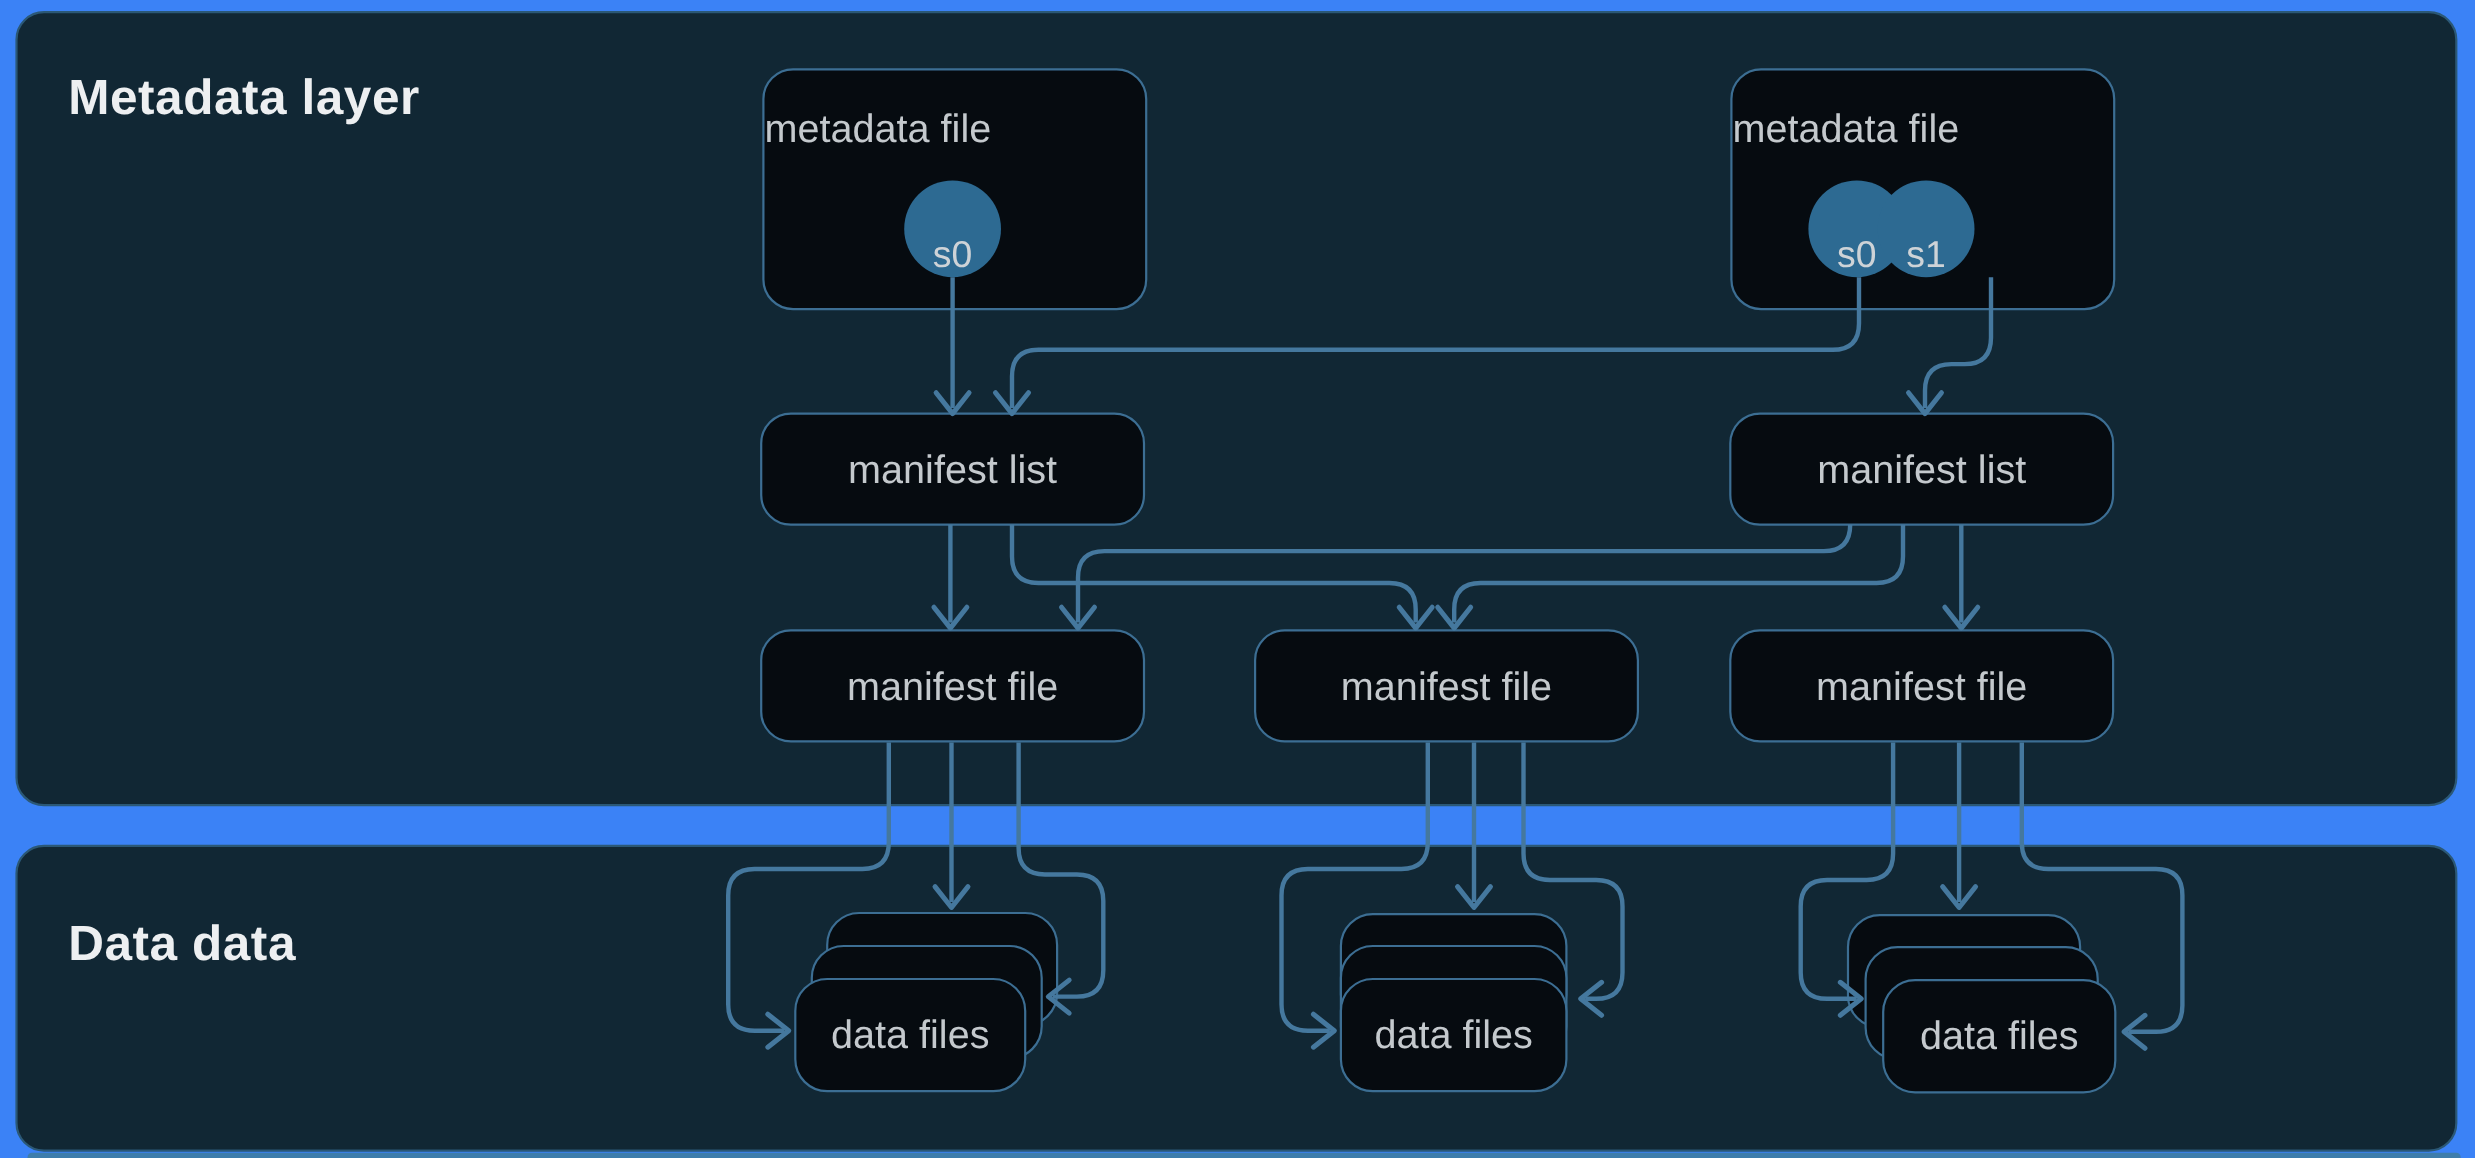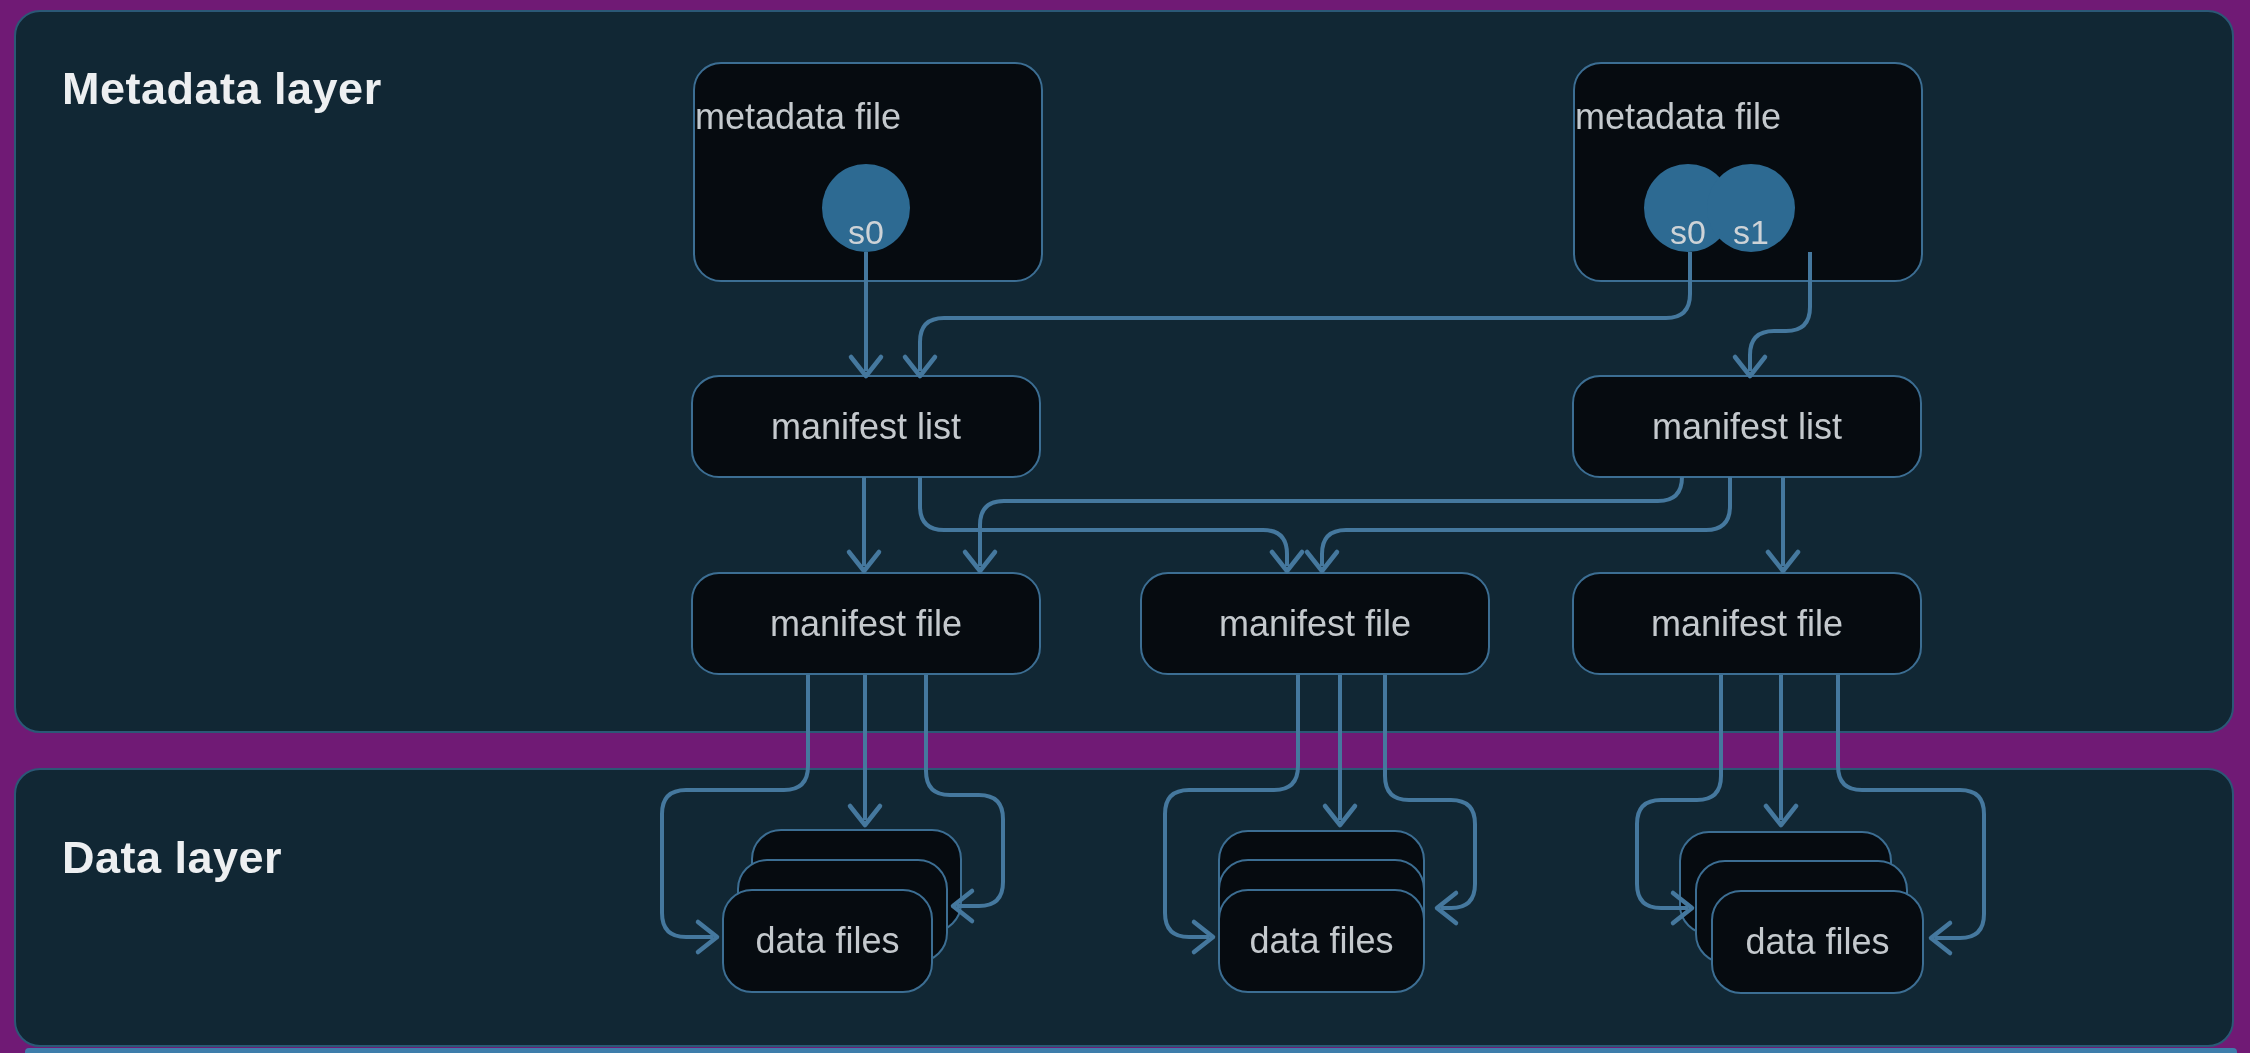--- a/index.html
+++ b/index.html
@@ -1,16 +1,16 @@
 <!DOCTYPE html>
 <html><head>
 <meta charset="utf-8">
 <style>
   html,body{margin:0;padding:0;background:#0b0c0d;}
-  #stage{position:relative;width:2250px;height:1053px;background:#701a75;overflow:hidden;
+  #stage{position:relative;width:2250px;height:1053px;background:#3b82f6;overflow:hidden;
          font-family:"Liberation Sans","DejaVu Sans",sans-serif;}
   .panel{position:absolute;left:14px;width:2220px;background:#112734;
          border:2px solid #2b5876;border-radius:26px;box-sizing:border-box;}
   #panel-metadata{top:10px;height:723px;}
   #panel-data{top:768px;height:279px;}
   .layer-title{position:absolute;left:62px;font-size:45px;font-weight:bold;color:#edeff1;letter-spacing:0.5px;}
   #title-metadata{top:63px;}
   #title-data{top:832px;}
   .node{position:absolute;background:#060b10;border:2.5px solid #3c6e93;border-radius:28px;
         box-sizing:border-box;display:flex;align-items:center;justify-content:center;}
@@ -29,21 +29,21 @@
 </head>
 <body>
 
 <div id="stage">
 
   <div class="panel" id="panel-metadata"></div>
   <div class="panel" id="panel-data"></div>
   <div id="bottom-strip"></div>
 
   <div class="layer-title" id="title-metadata">Metadata layer</div>
-  <div class="layer-title" id="title-data">Data layer</div>
+  <div class="layer-title" id="title-data">Data data</div>
 
   <div class="node meta-node" style="left:693px;top:62px;width:350px;height:220px;">
     <span class="node-label">metadata file</span>
   </div>
   <div class="snapshot" style="left:822px;top:164px;">
       <span>s0</span>
     </div>
 
   <div class="node meta-node" style="left:1573px;top:62px;width:350px;height:220px;">
     <span class="node-label">metadata file</span>

